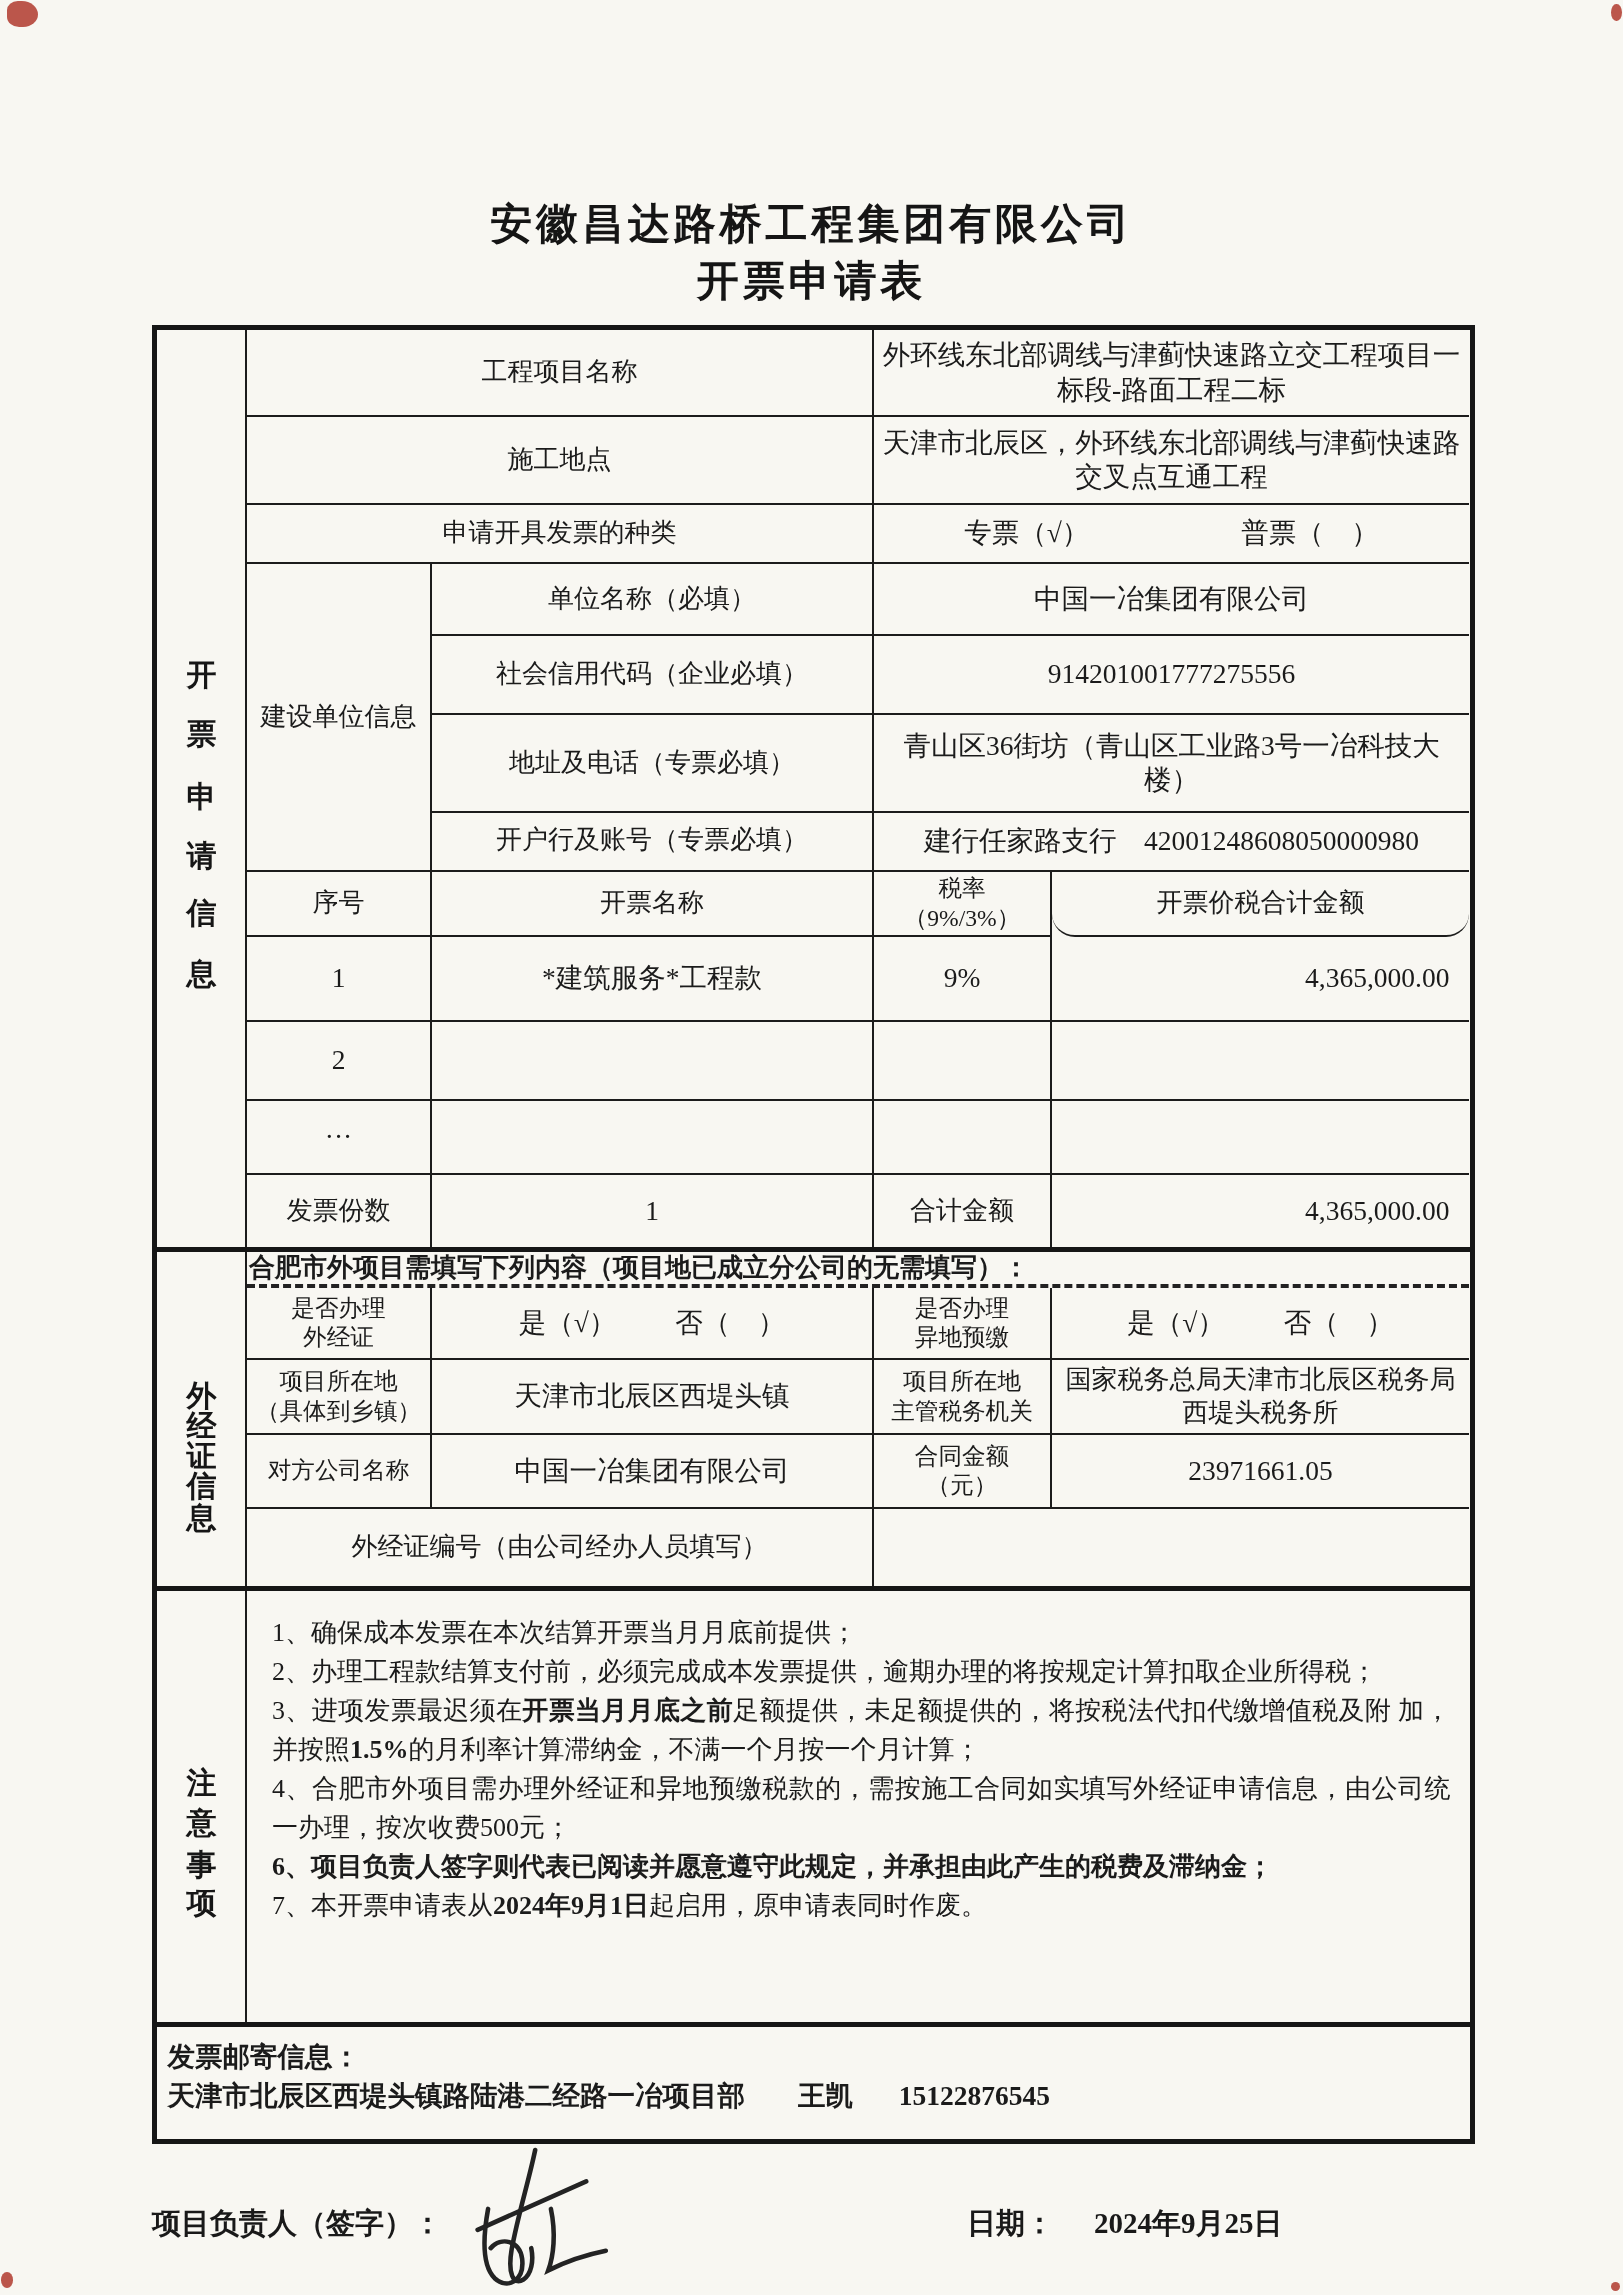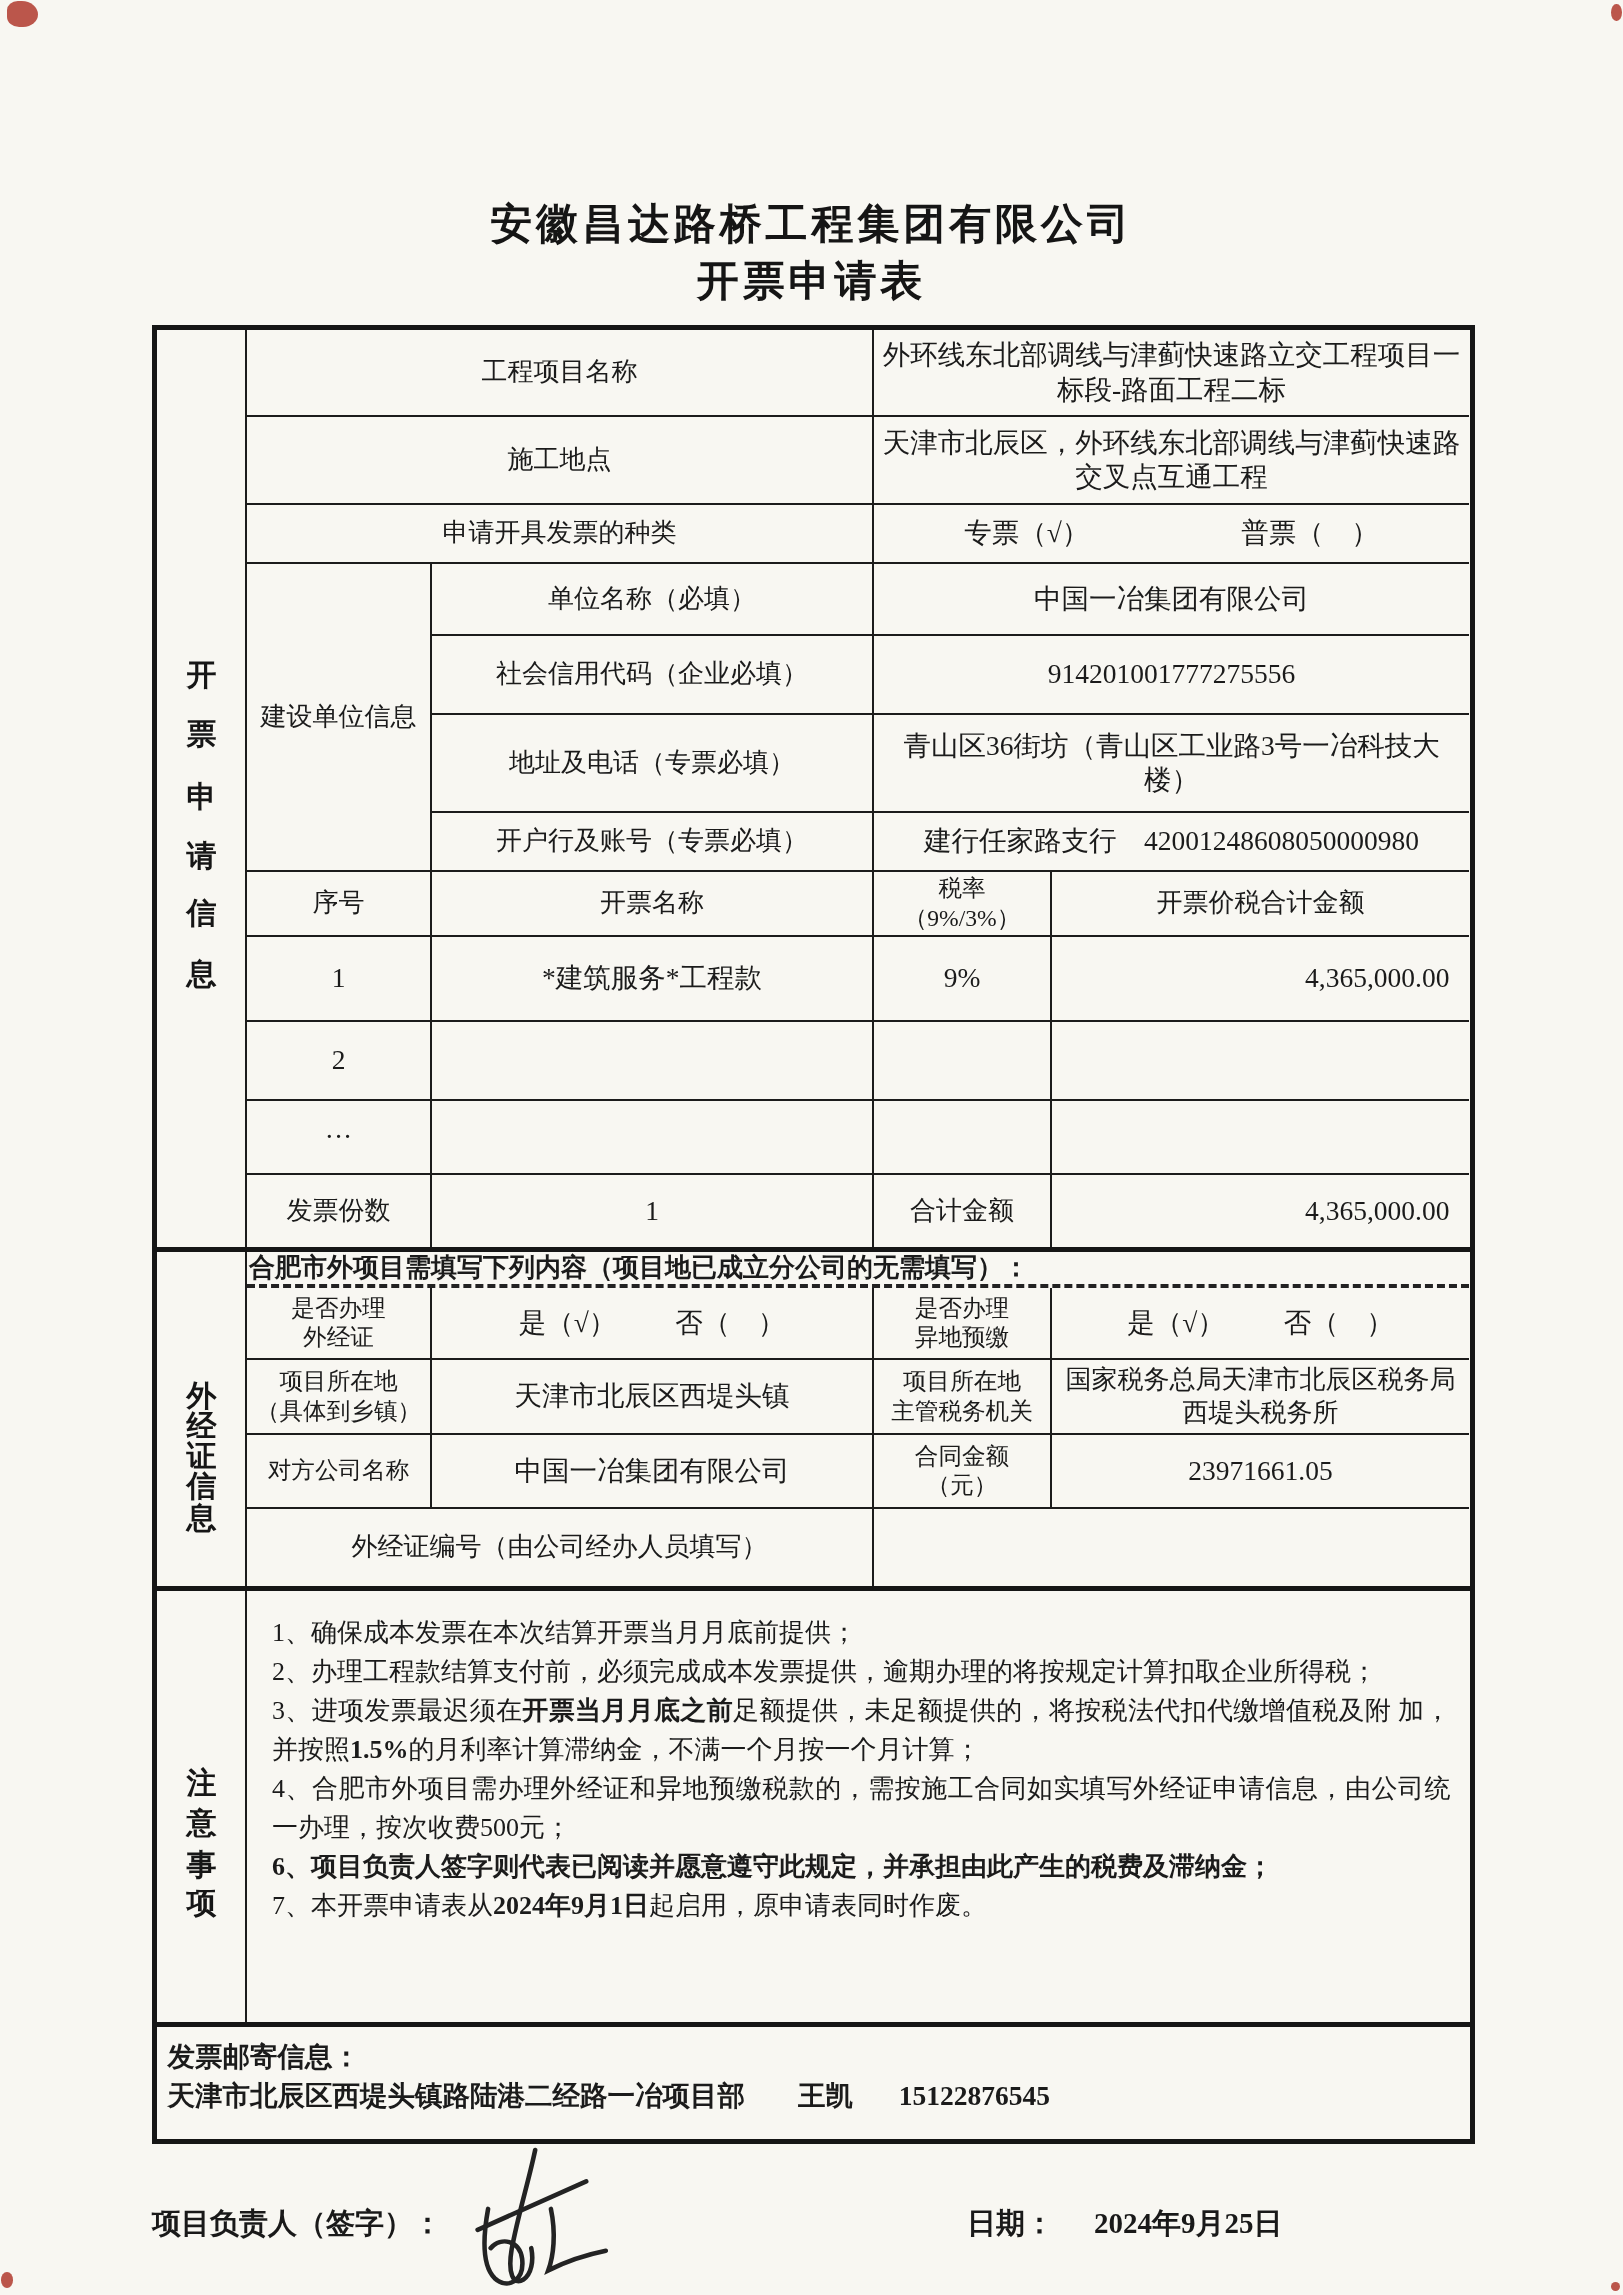--- a/index.html
+++ b/index.html
@@ -128,27 +128,27 @@
 
     <div class="c" style="grid-row:4;grid-column:3;">单位名称（必填）</div>
     <div class="c noR val" style="grid-row:4;grid-column:4/6;">中国一冶集团有限公司</div>
 
     <div class="c" style="grid-row:5;grid-column:3;">社会信用代码（企业必填）</div>
     <div class="c noR val" style="grid-row:5;grid-column:4/6;">914201001777275556</div>
 
     <div class="c" style="grid-row:6;grid-column:3;">地址及电话（专票必填）</div>
     <div class="c noR val" style="grid-row:6;grid-column:4/6;">青山区36街坊（青山区工业路3号一冶科技大楼）</div>
 
-    <div class="c" style="grid-row:7;grid-column:3;">开户行及账号（专票必填）</div>
+    <div class="c" style="grid-row:7;grid-column:3;font-family:Liberation Mono, monospace;">开户行及账号（专票必填）</div>
     <div class="c noR val" style="grid-row:7;grid-column:4/6;">建行任家路支行　42001248608050000980</div>
 
     <div class="c" style="grid-row:8;grid-column:2;">序号</div>
     <div class="c" style="grid-row:8;grid-column:3;">开票名称</div>
     <div class="c small" style="grid-row:8;grid-column:4;">税率（9%/3%）</div>
-    <div class="c noR" style="grid-row:8;grid-column:5;">开票价税合计金额</div>
+    <div class="c noR" style="grid-row:8;grid-column:5;border-radius:23px;">开票价税合计金额</div>
 
     <div class="c val" style="grid-row:9;grid-column:2;">1</div>
     <div class="c val" style="grid-row:9;grid-column:3;">*建筑服务*工程款</div>
     <div class="c val" style="grid-row:9;grid-column:4;">9%</div>
     <div class="c noR val amount" style="grid-row:9;grid-column:5;">4,365,000.00</div>
 
     <div class="c val" style="grid-row:10;grid-column:2;">2</div>
     <div class="c val" style="grid-row:10;grid-column:3;"></div>
     <div class="c val" style="grid-row:10;grid-column:4;"></div>
     <div class="c noR val amount" style="grid-row:10;grid-column:5;"></div>

